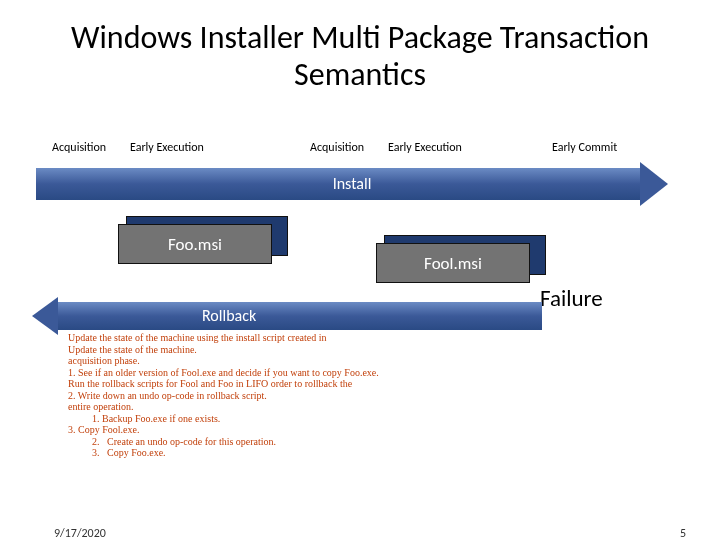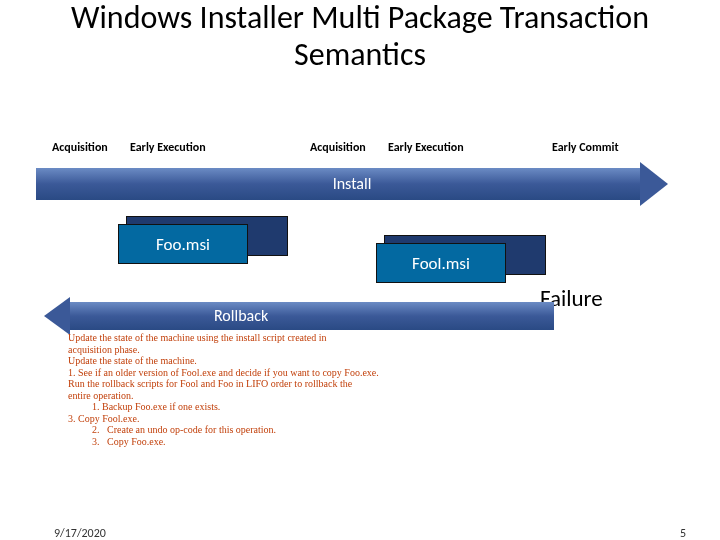--- a/index.html
+++ b/index.html
@@ -8,33 +8,33 @@
     height: 540px;
     font-family: Calibri, Arial, sans-serif;
     background: #fff;
     position: relative;
     overflow: hidden;
   }
   .title {
     text-align: center;
     font-size: 32px;
     font-weight: 400;
-    padding: 0 40px 0 40px;
+    padding: 20px 40px 0 40px;
     line-height: 1.15;
     color: #000;
   }
   .phase-labels {
     position: absolute;
     top: 140px;
     left: 0;
     width: 100%;
     font-size: 12px;
     color: #000;
   }
-  .phase-labels span { position: absolute; font-weight: bold; }
+  .phase-labels span { position: absolute; }
   .ph-acq1 { left: 52px; }
   .ph-exec1 { left: 130px; font-weight: 400; }
   .ph-acq2 { left: 310px; }
   .ph-exec2 { left: 388px; font-weight: 400; }
   .ph-late { left: 552px; font-weight: 400; }
 
   .install-arrow {
     position: absolute;
     top: 168px;
     left: 36px;
@@ -76,41 +76,41 @@
   .msi-shadow {
     position: absolute;
     left: 8px; top: -8px;
     width: 162px; height: 40px;
     background: #1f3a6e;
     border: 1px solid #111;
   }
   .msi-front {
     position: absolute;
     left: 0; top: 0;
-    width: 130px; height: 40px;
-    background: #0369a1;
+    width: 154px; height: 40px;
+    background: #737373;
     border: 1px solid #111;
     color: #fff;
     font-size: 17px;
     text-align: center;
     line-height: 40px;
   }
 
   .failure {
     position: absolute;
     top: 284px;
     left: 540px;
     font-size: 23px;
     color: #000;
   }
 
   .rollback-arrow {
     position: absolute;
     top: 302px;
-    left: 44px;
+    left: 32px;
     width: 510px;
     height: 28px;
     text-decoration: underline;
   }
   .rollback-bar {
     position: absolute;
     right: 0; top: 0;
     width: 484px; height: 28px;
     background: linear-gradient(to bottom, #6b8bc4 0%, #3b5998 50%, #2a4a84 100%);
   }
@@ -187,24 +187,25 @@
 <div class="failure">Failure</div>
 
 <div class="rollback-arrow">
   <div class="rollback-bar"></div>
   <div class="rollback-head"></div>
   <div class="rollback-label">Rollback</div>
 </div>
 
 <div class="overlay-text">
   <div class="line">Update the state of the machine using the install script created in</div>
+  <div class="line">Update the state of the machine.</div>
   <div class="line">acquisition phase.</div>
-  <div class="line">Update the state of the machine.</div>
   <div class="line">1. See if an older version of Fool.exe and decide if you want to copy Foo.exe.</div>
   <div class="line">Run the rollback scripts for Fool and Foo in LIFO order to rollback the</div>
+  <div class="line">2. Write down an undo op-code in rollback script.</div>
   <div class="line">entire operation.</div>
   <div class="line indent1">1. Backup Foo.exe if one exists.</div>
   <div class="line">3. Copy Fool.exe.</div>
   <div class="line indent1">2.   Create an undo op-code for this operation.</div>
   <div class="line indent1">3.   Copy Foo.exe.</div>
 </div>
 
 <div class="footer">
   <span class="date">9/17/2020</span>
   <span class="conf">Microsoft Confidential</span>

